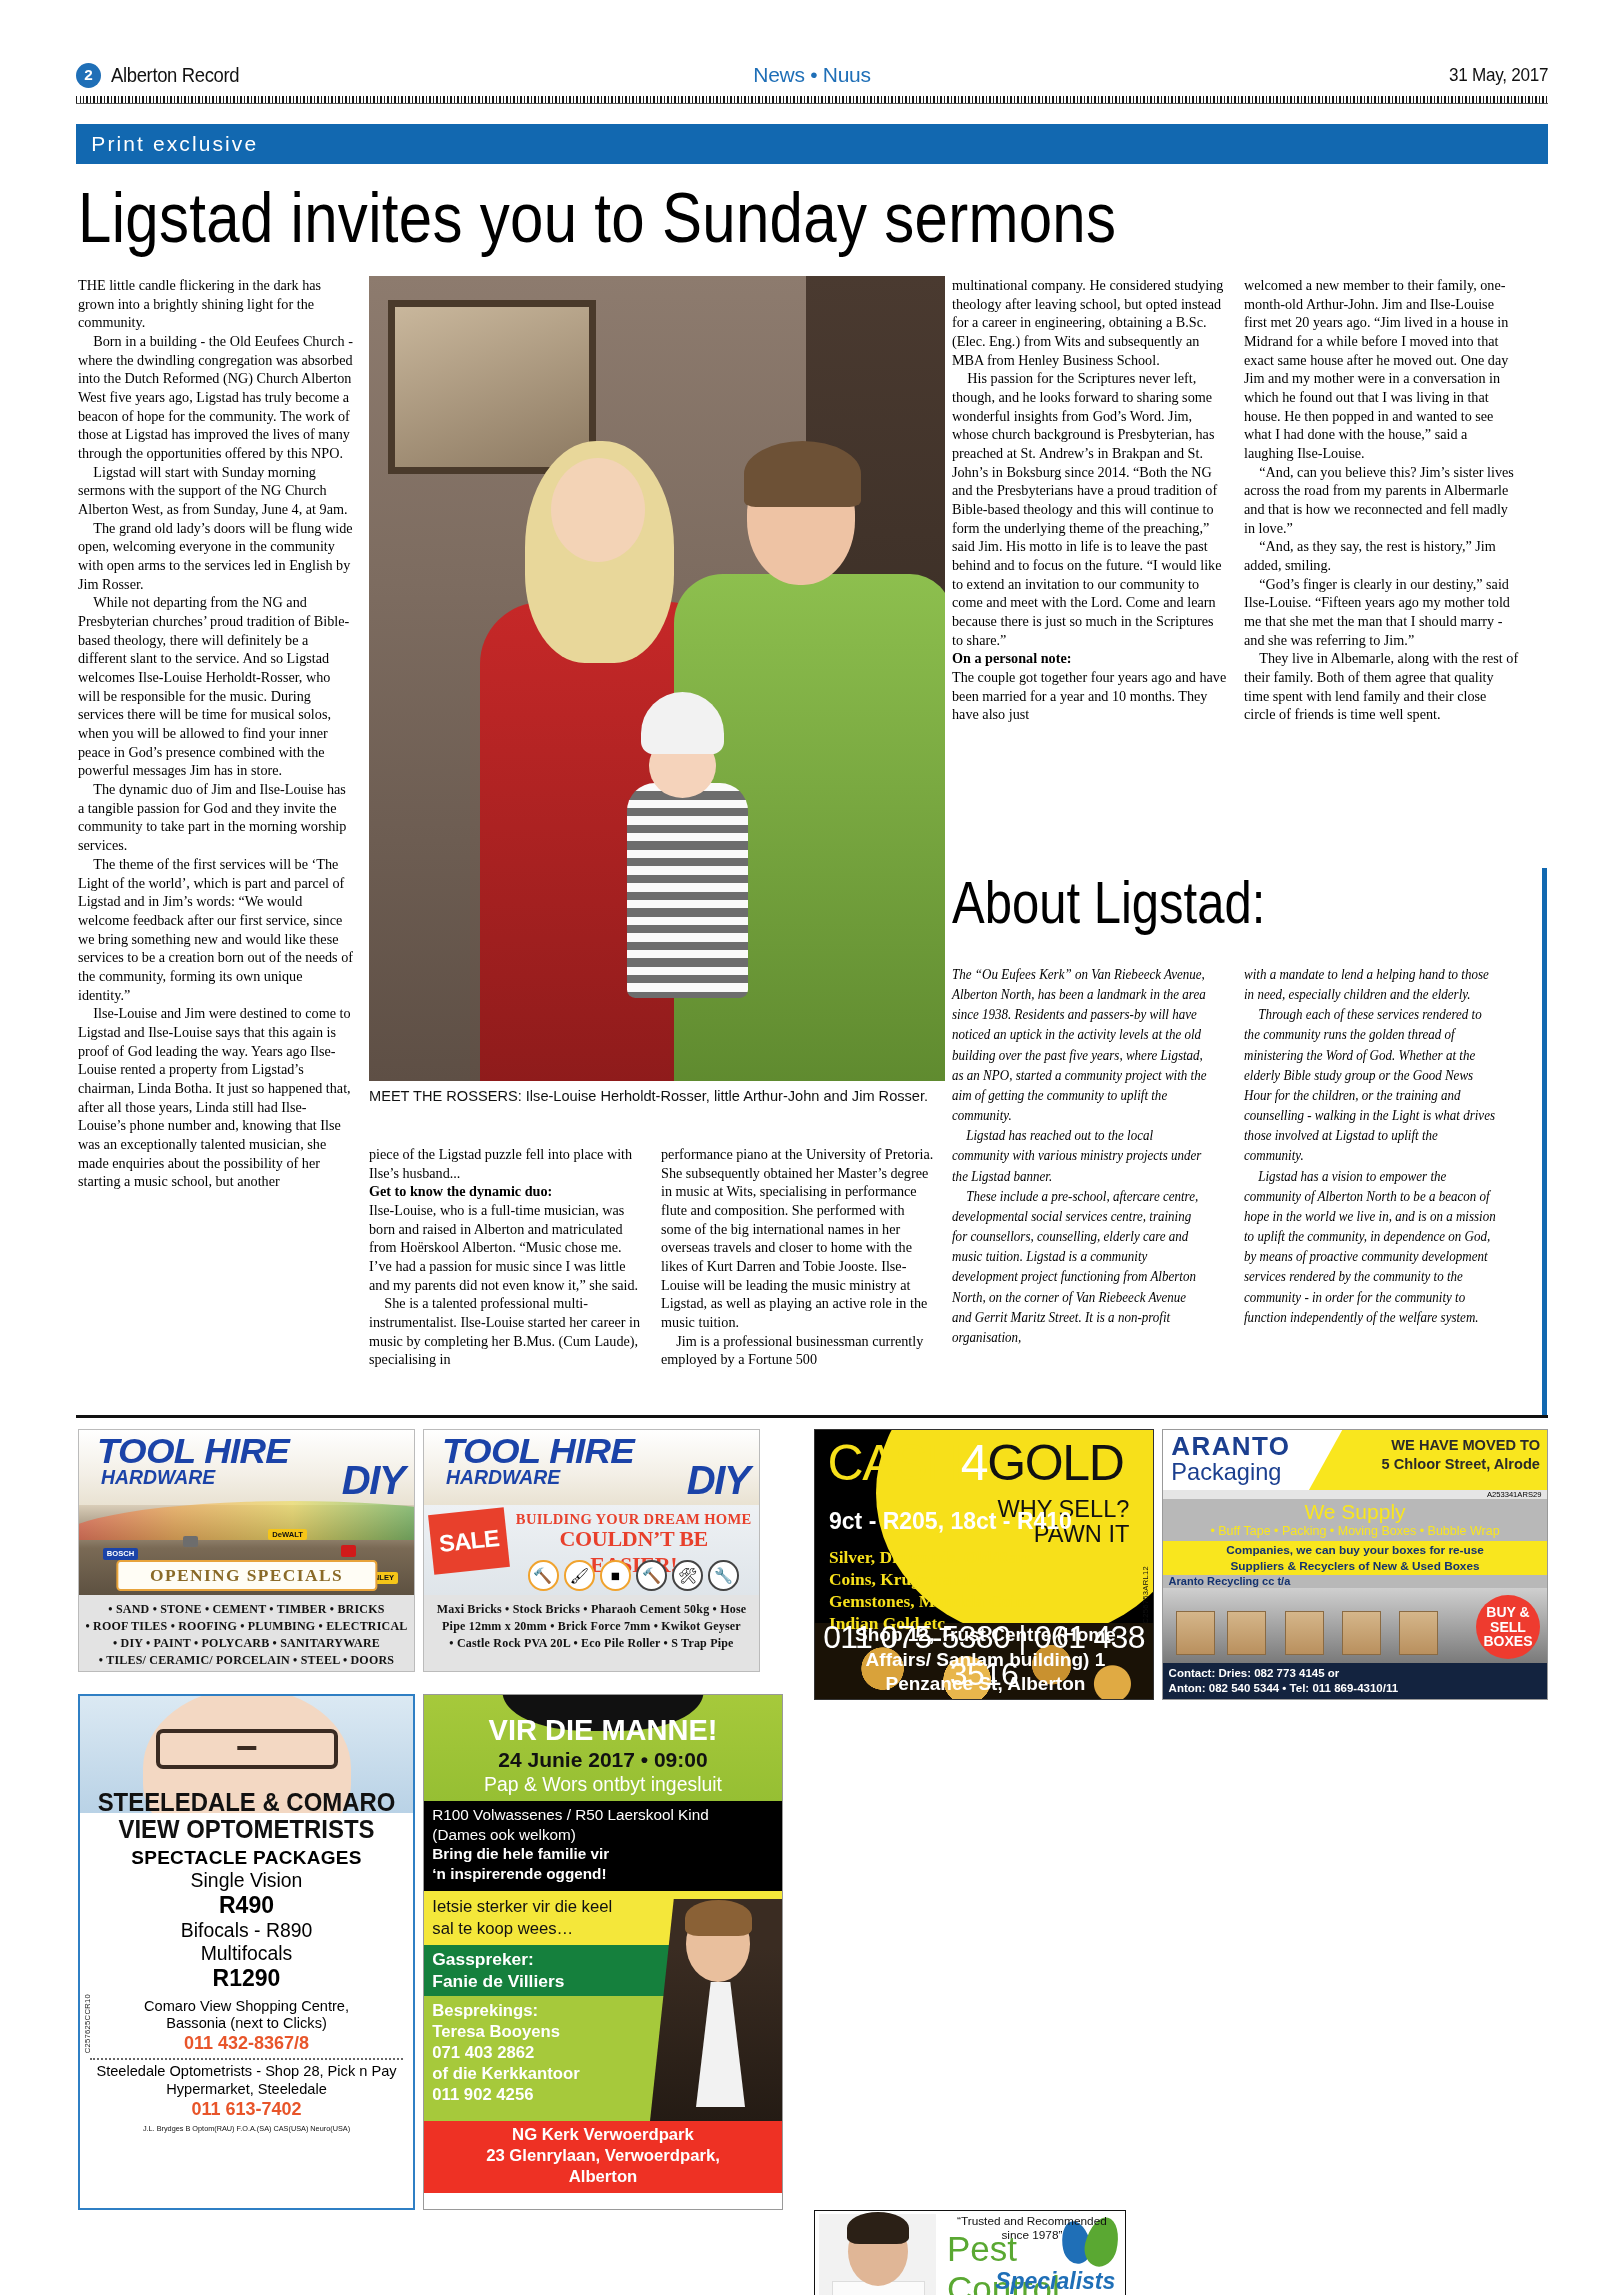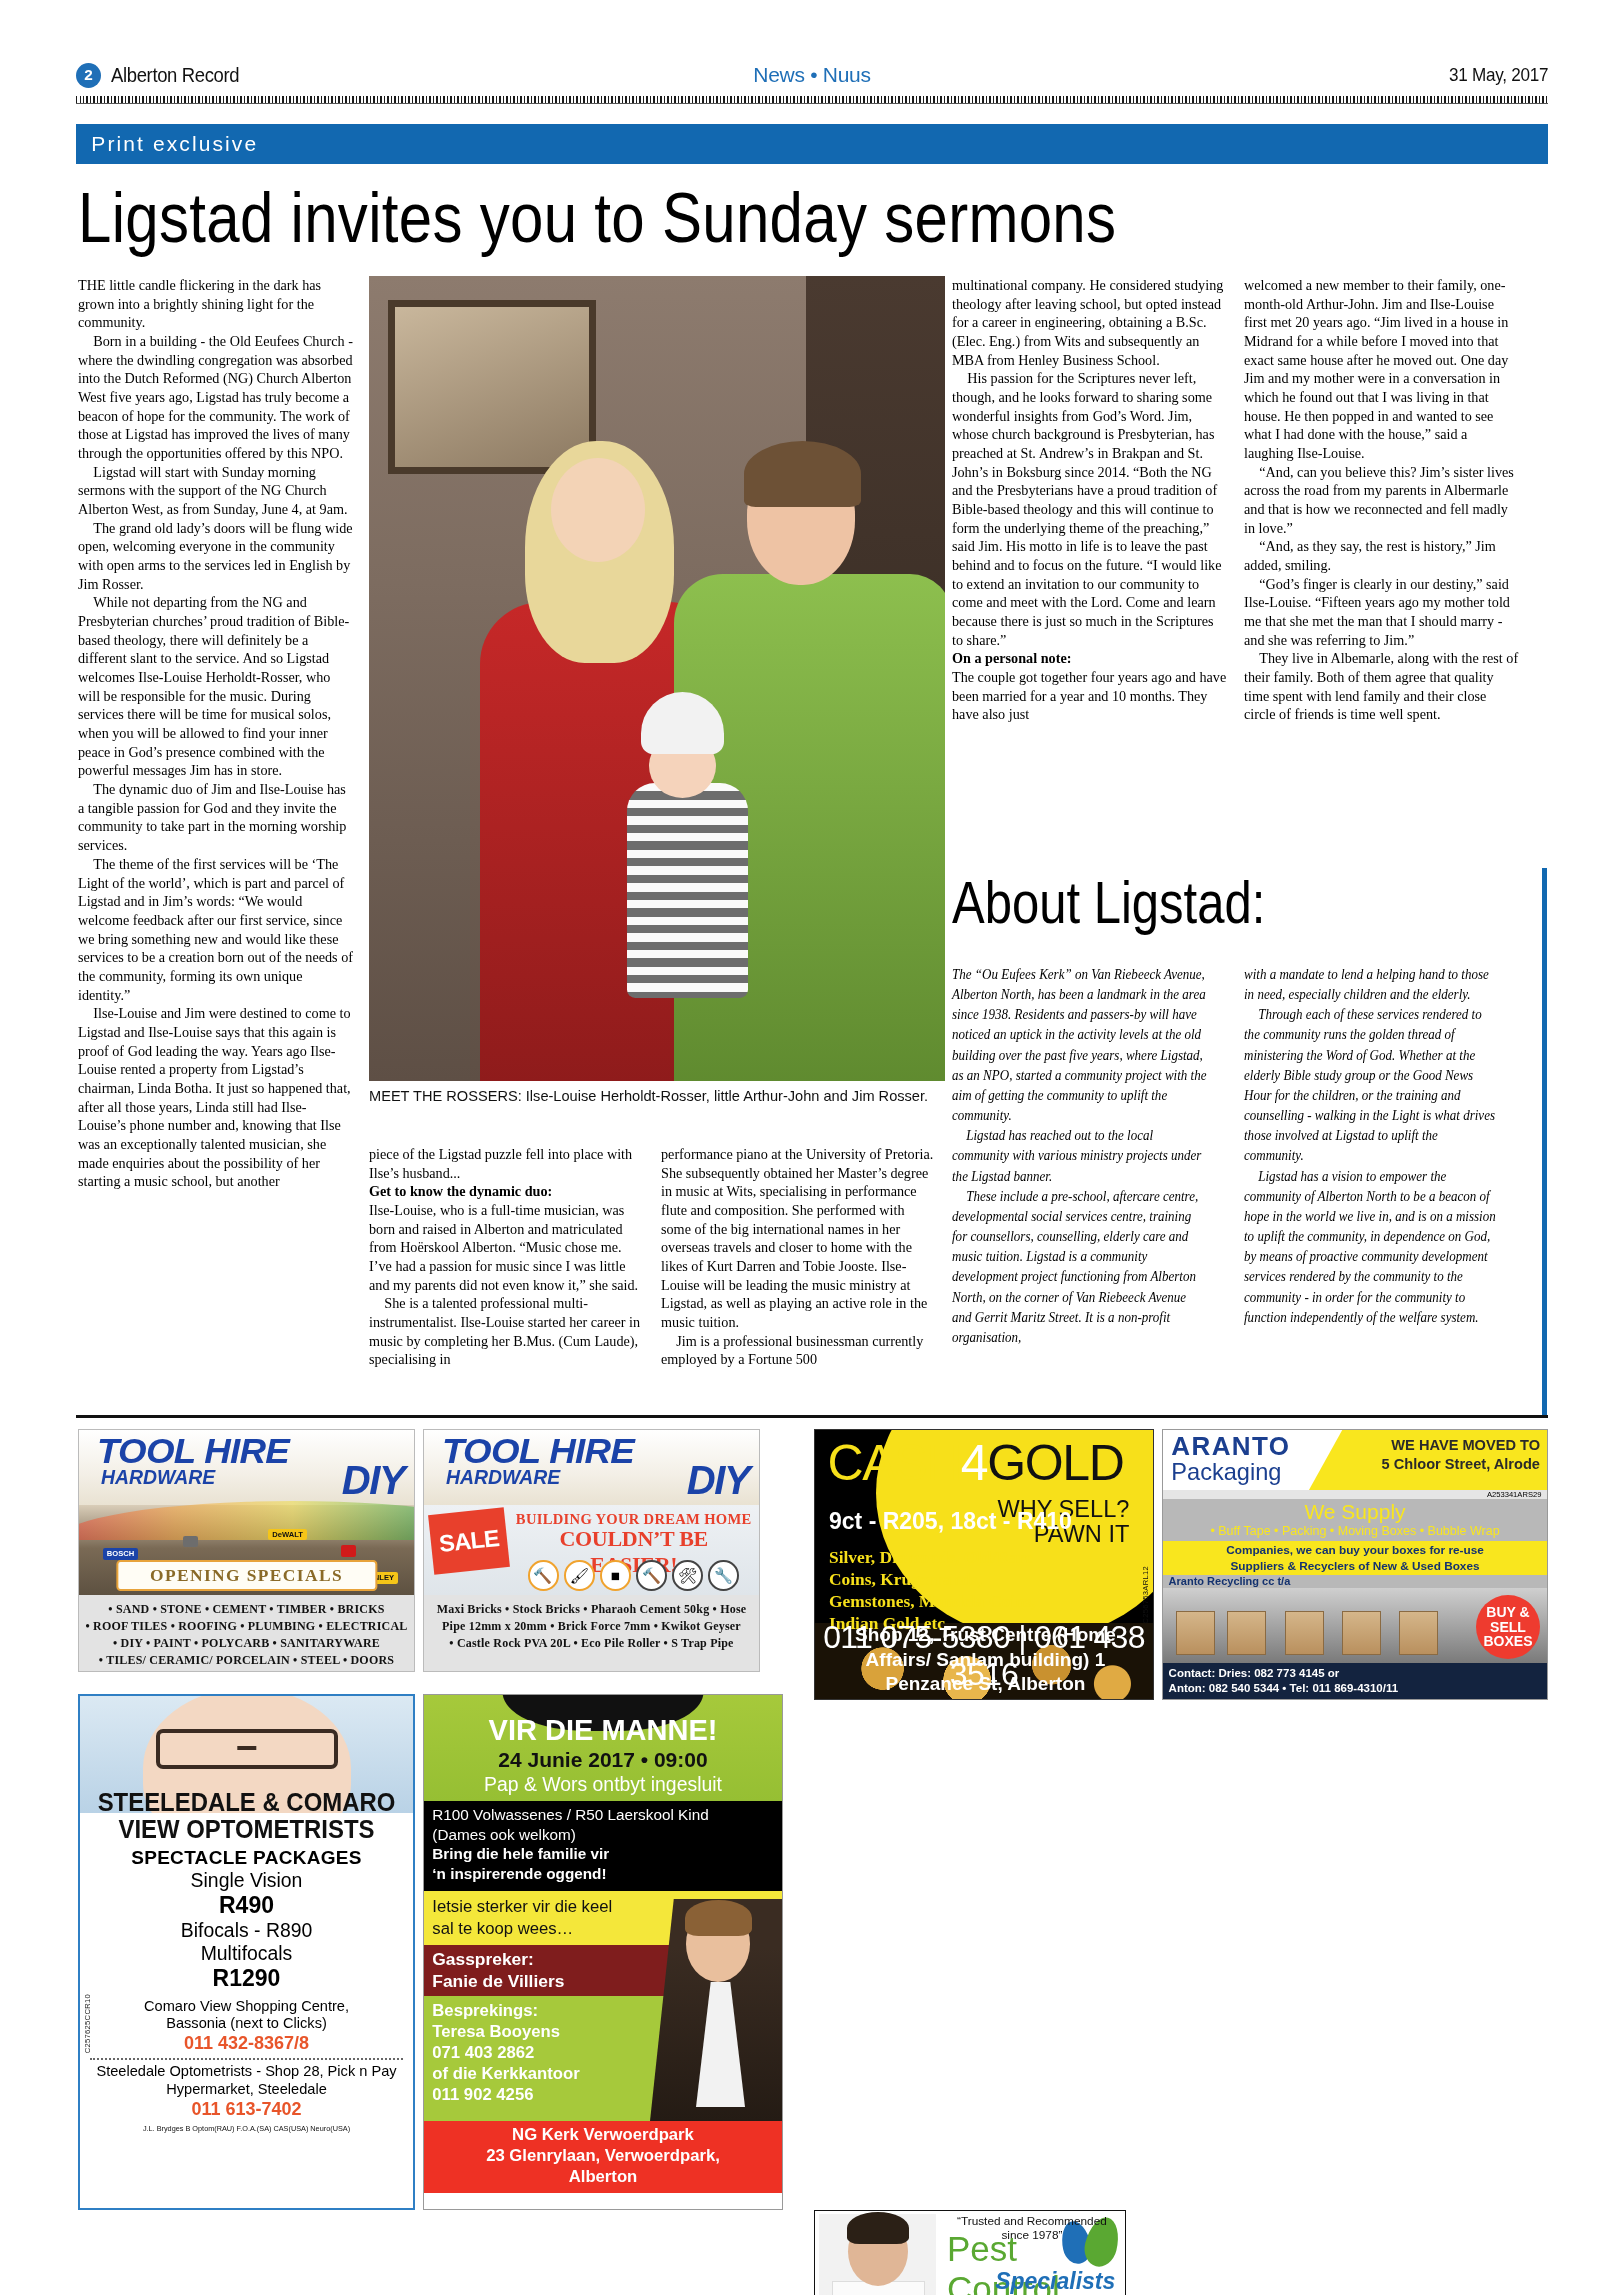--- a/index.html
+++ b/index.html
@@ -458,21 +458,21 @@
   }
   .manne .black {
     background: #000; color: #fff; padding: 4.2px 8.3px 7px;
     font-family: "Liberation Sans", sans-serif; font-size: 15.3px; line-height: 1.28;
   }
   .manne .yellow {
     background: #f4e73a; color: #111; padding: 5.6px 8.3px;
     font-family: "Liberation Sans", sans-serif; font-size: 16.7px; line-height: 1.3;
   }
   .manne .red {
-    background: #7f1d1d; color: #fff; padding: 4.2px 8.3px;
+    background: #15803d; color: #fff; padding: 4.2px 8.3px;
     font-family: "Liberation Sans", sans-serif; font-weight: bold;
     font-size: 17.4px; line-height: 1.22;
   }
   .manne .green2 {
     background: #a6c93b; color: #fff; padding: 4.2px 8.3px 7px;
     font-family: "Liberation Sans", sans-serif; font-weight: bold;
     font-size: 16.7px; line-height: 1.26; position: relative; min-height: 125px;
   }
   .manne .speaker {
     position: absolute; right: 0; bottom: 0; width: 132px; height: 222px;

